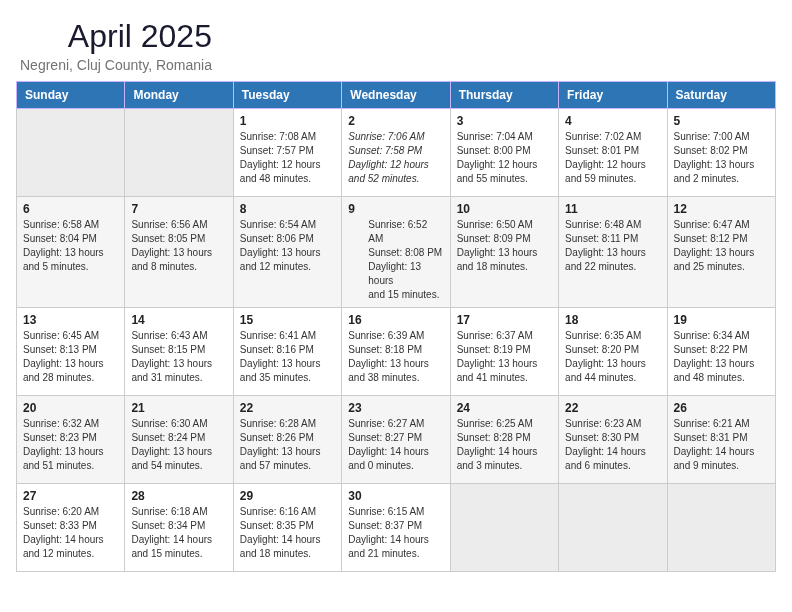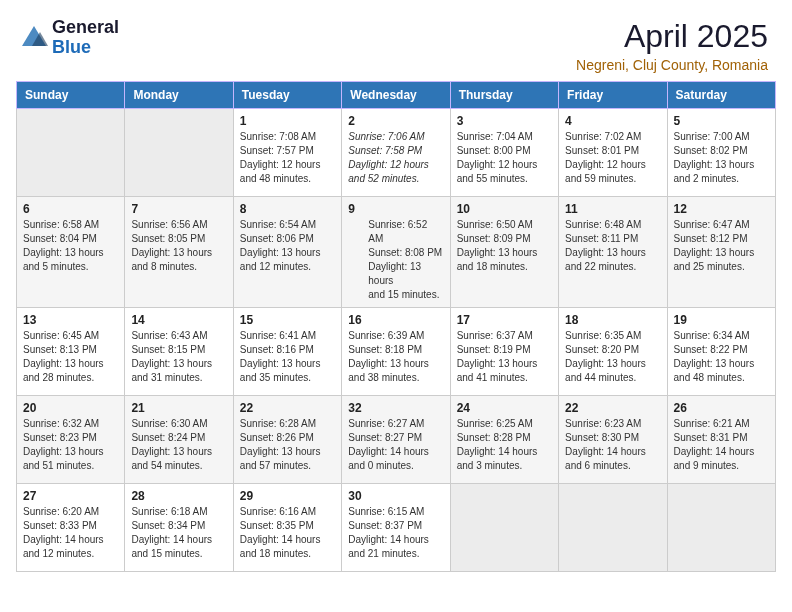--- a/index.html
+++ b/index.html
@@ -50,21 +50,21 @@
     .title-block {
       text-align: right;
     }
     .title-month {
       font-size: 32px;
       font-weight: normal;
       color: #1a1a2e;
     }
     .title-location {
       font-size: 14px;
-      color: #a16207;
+      color: #737373;
       margin-top: 2px;
     }
     .calendar {
       flex: 1;
       padding: 0 16px 12px 16px;
     }
     table {
       width: 100%;
       border-collapse: collapse;
       table-layout: fixed;
@@ -108,30 +108,20 @@
     }
     .empty-cell {
       background: #ececec !important;
     }
   </style>
 </head>
 <body>
 
 <div class="page">
   <div class="header">
-    <div class="logo">
-      <svg class="logo-icon" viewBox="0 0 28 28" xmlns="http://www.w3.org/2000/svg">
-        <polygon points="14,2 26,22 2,22" fill="#2e75b6" opacity="0.85"></polygon>
-        <polygon points="20,8 28,22 12,22" fill="#1a3a5c" opacity="0.6"></polygon>
-      </svg>
-      <div class="logo-text">
-        <span class="logo-general">General</span>
-        <span class="logo-blue">Blue</span>
-      </div>
-    </div>
     <div class="title-block">
       <div class="title-month">April 2025</div>
       <div class="title-location">Negreni, Cluj County, Romania</div>
     </div>
   </div>
 
   <div class="calendar">
     <table>
       <thead>
         <tr>
@@ -302,21 +292,21 @@
 and 54 minutes.</div>
             </td>
             <td>
               <span class="day-number">22</span>
               <div class="day-info" style="white-space: pre-line;">Sunrise: 6:28 AM
 Sunset: 8:26 PM
 Daylight: 13 hours
 and 57 minutes.</div>
             </td>
             <td>
-              <span class="day-number">32</span>
+              <span class="day-number">23</span>
               <div class="day-info" style="white-space: pre-line;">Sunrise: 6:27 AM
 Sunset: 8:27 PM
 Daylight: 14 hours
 and 0 minutes.</div>
             </td>
             <td>
               <span class="day-number">24</span>
               <div class="day-info" style="white-space: pre-line;">Sunrise: 6:25 AM
 Sunset: 8:28 PM
 Daylight: 14 hours

